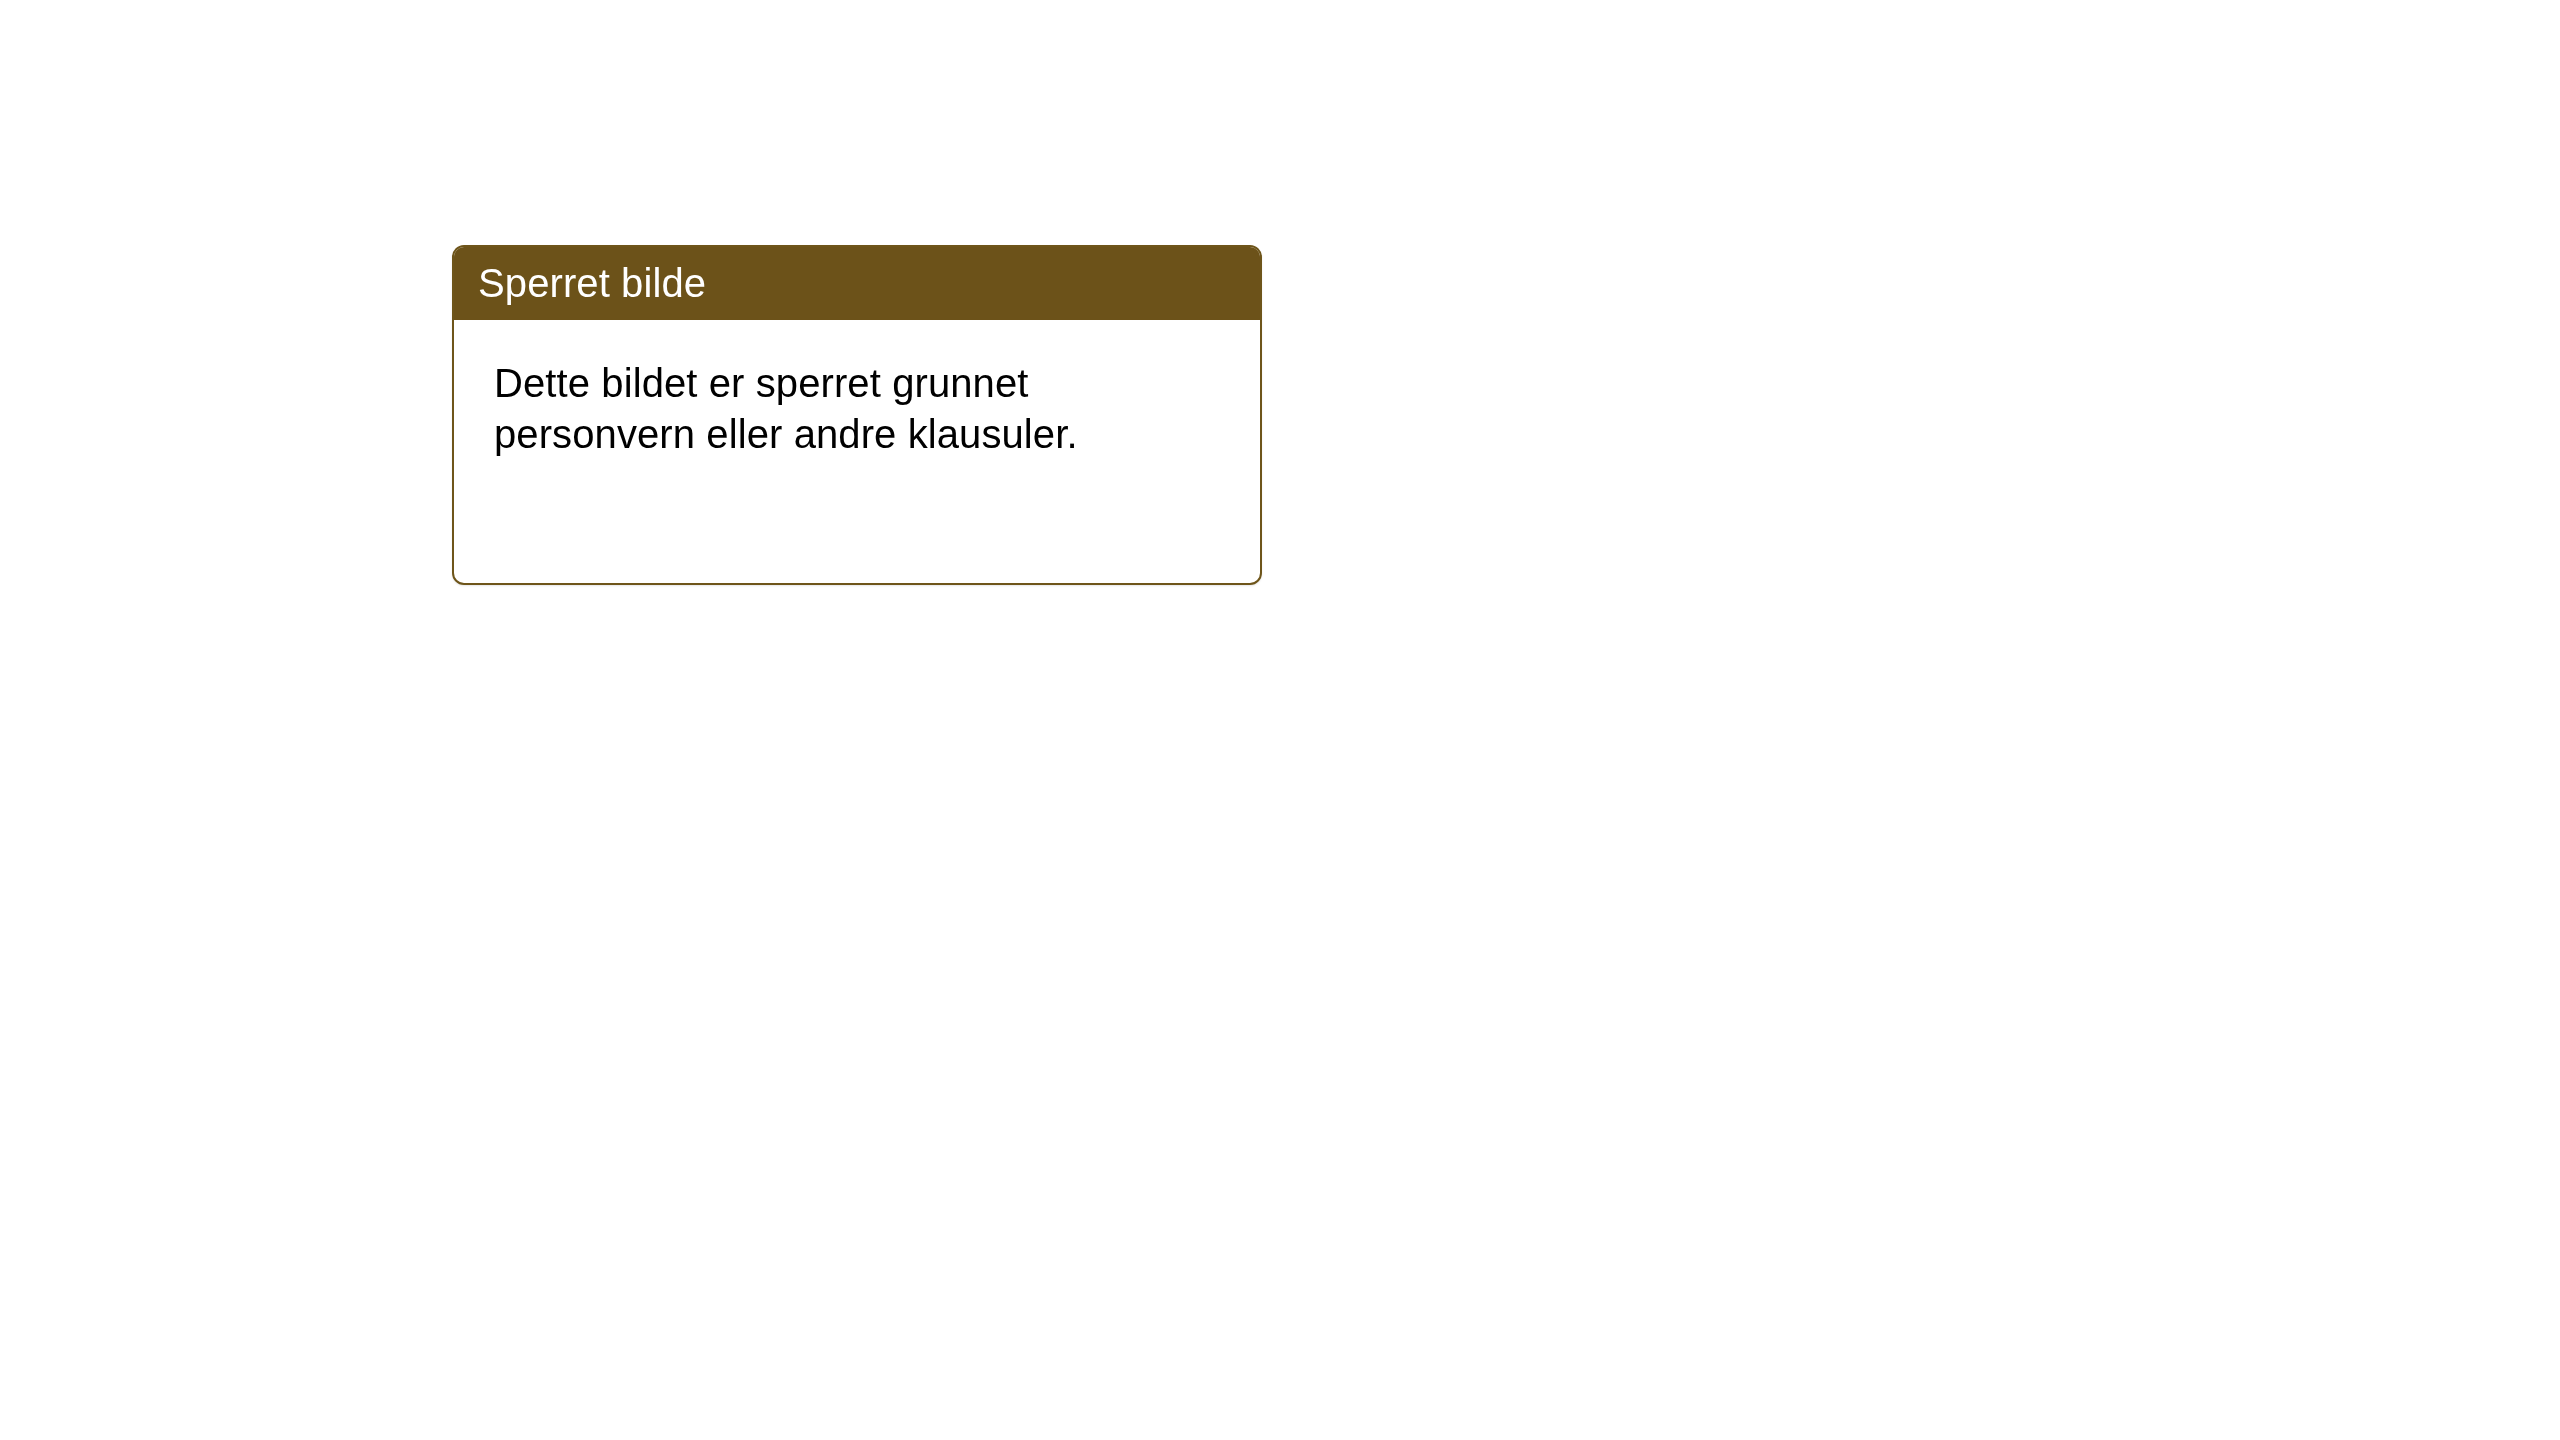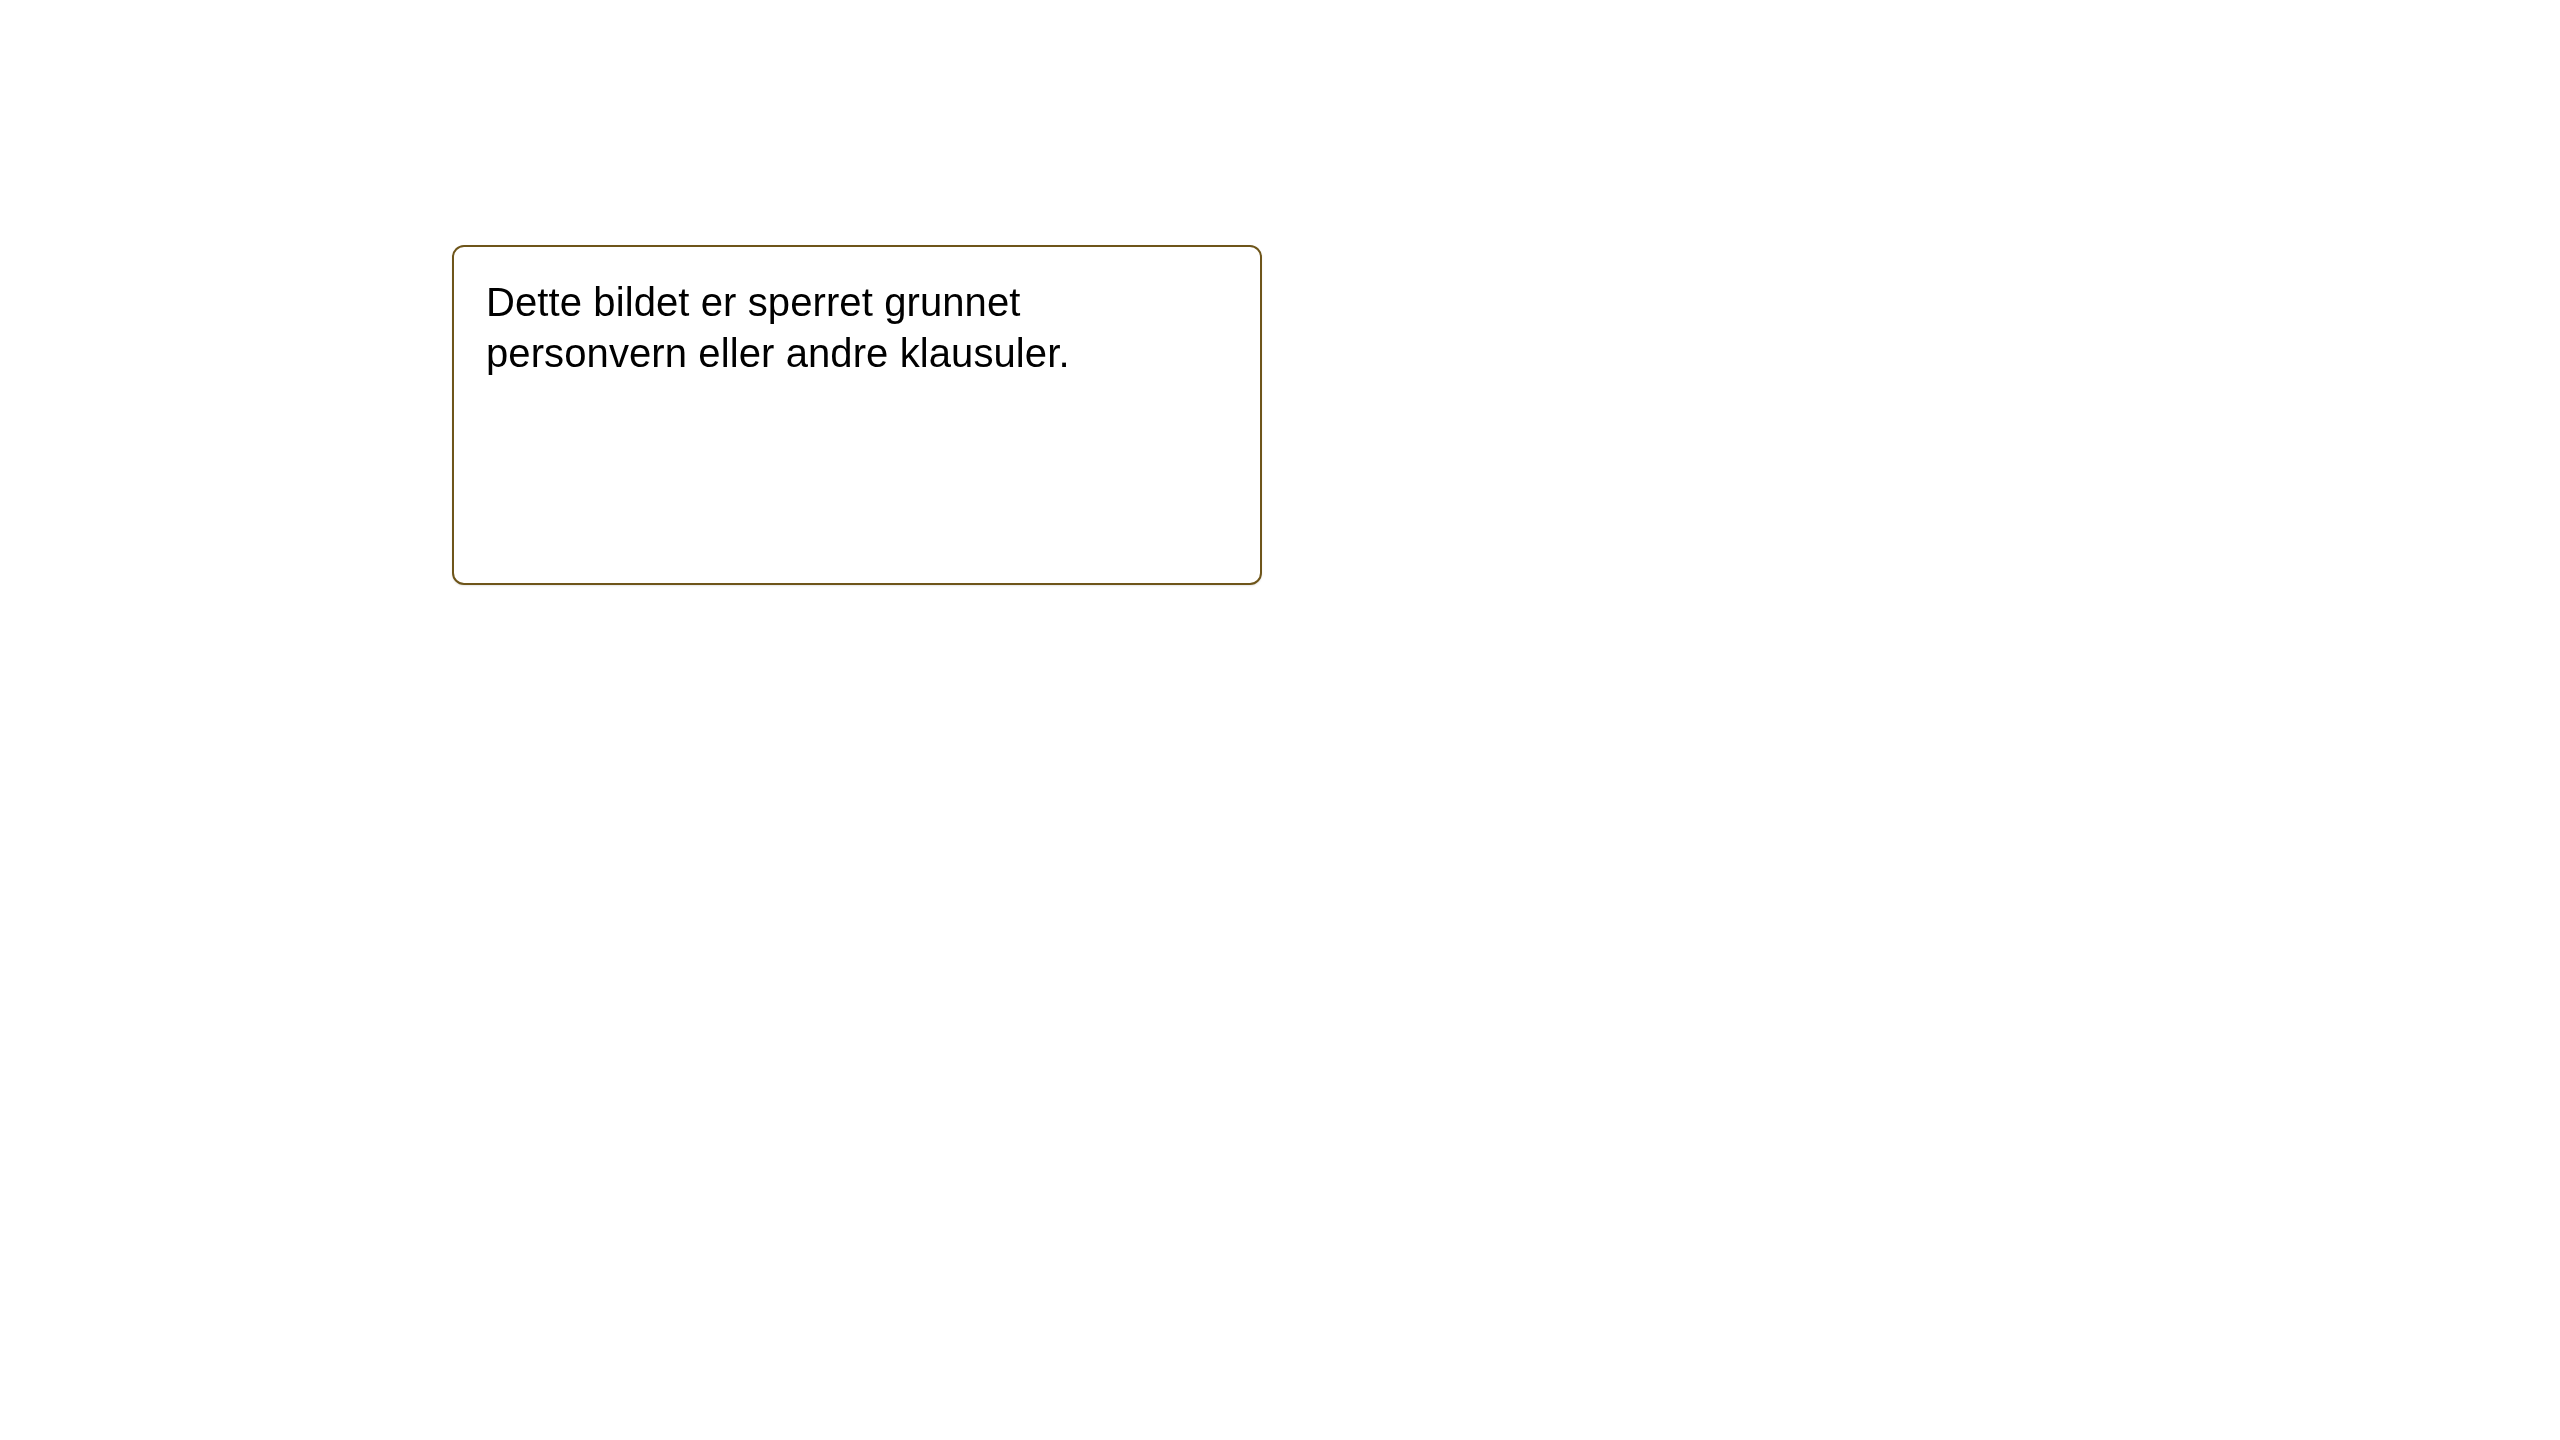--- a/index.html
+++ b/index.html
@@ -58,29 +58,30 @@
 
   .card-body {
     padding: 26px 28px 0 28px;
     color: #000000;
     font-size: 40px;
     line-height: 1.28;
     letter-spacing: 0.1px;
   }
 
   .card-body p {
-    margin: 4px;
+    margin: 12px;
     max-width: 680px;
   }
 </style>
 </head>
 <body>
 
 <div class="stage">
 
   <div class="notice-card card-no">
+    <div class="card-header">Sperret bilde</div>
     <div class="card-body">
       <p>Dette bildet er sperret grunnet personvern eller andre klausuler.</p>
     </div>
   </div>
 
 
 </div>
 
 </body></html>

